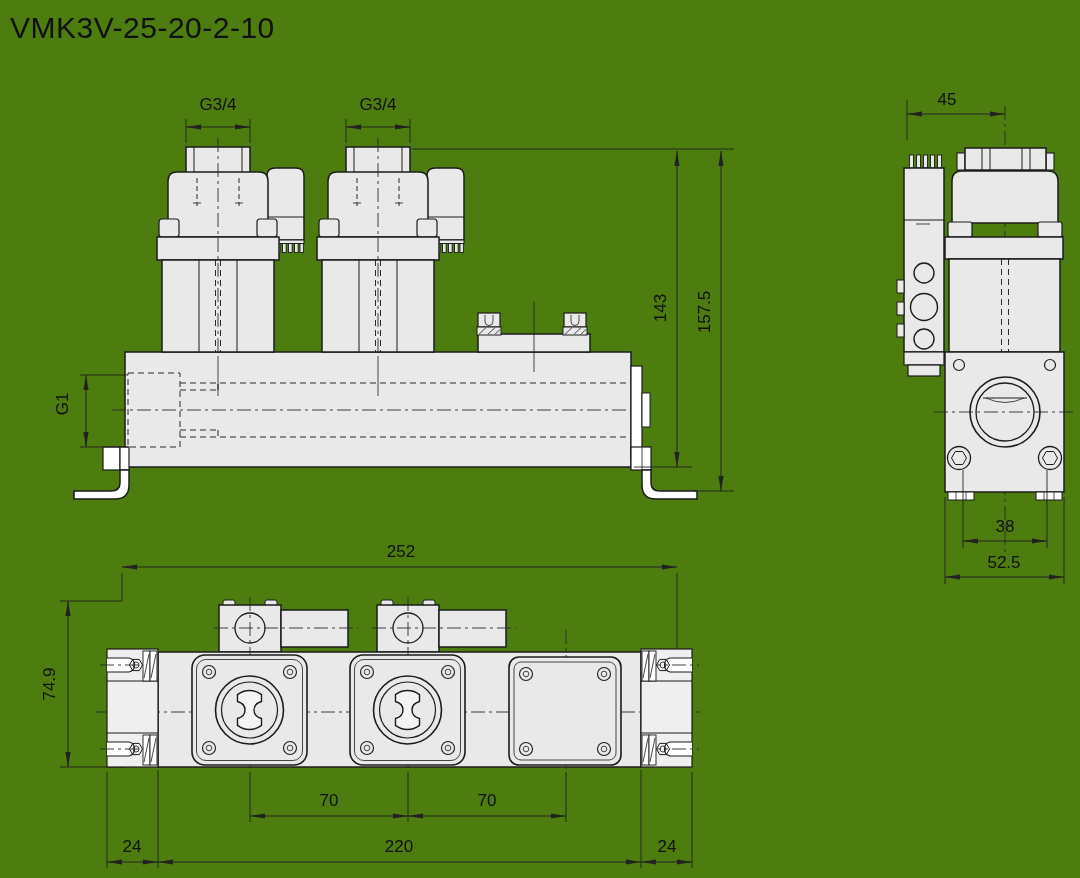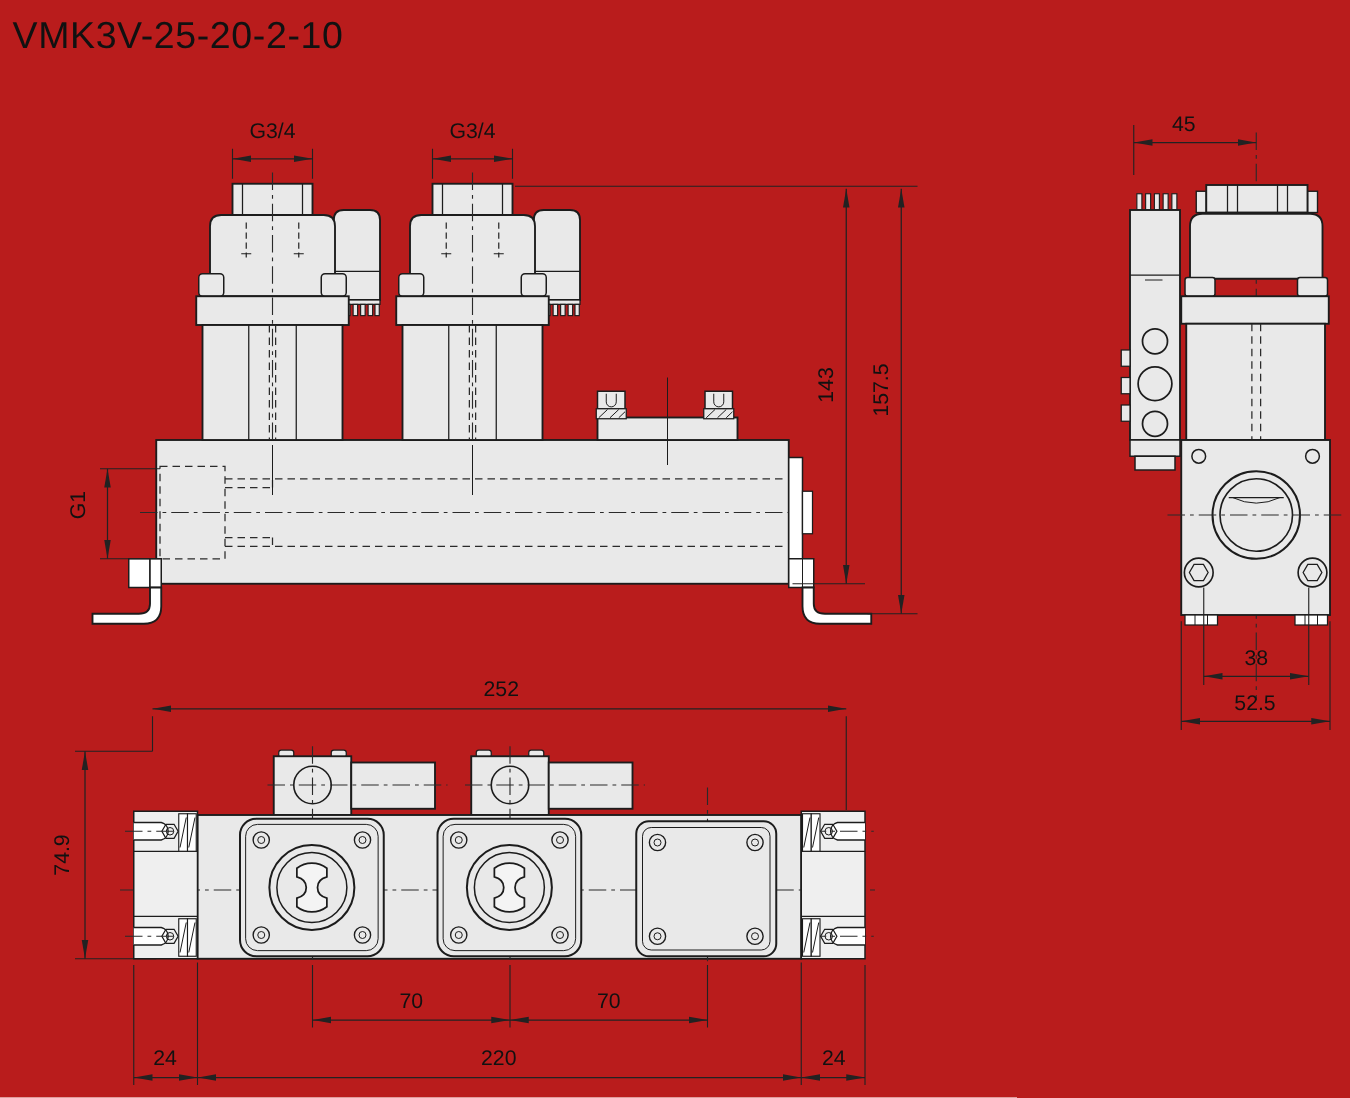--- a/index.html
+++ b/index.html
@@ -1,16 +1,16 @@
 <!DOCTYPE html>
 <html><head>
 <meta charset="utf-8">
 <style>
   html,body{margin:0;padding:0;background:#ffffff;}
-  .stage{width:1080px;height:878px;position:relative;background:#b91c1c;overflow:hidden;}
+  .stage{width:1080px;height:878px;position:relative;background:#4d7c0f;overflow:hidden;}
   svg{display:block;}
   text{font-family:"Liberation Sans", sans-serif;fill:#111;}
   .title-text{font-size:30px;letter-spacing:0.5px;}
   .dim-text{font-size:17px;}
   .outline{stroke:#1c1c1c;stroke-width:1.5;fill:#e9e9e9;}
   .outline-w{stroke:#1c1c1c;stroke-width:1.5;fill:#ffffff;}
   .thin{stroke:#1c1c1c;stroke-width:1;fill:none;}
   .hair{stroke:#1c1c1c;stroke-width:0.8;fill:none;}
   .dash{stroke:#2a2a2a;stroke-width:1;fill:none;stroke-dasharray:6 4;}
   .cdash{stroke:#2a2a2a;stroke-width:0.9;fill:none;stroke-dasharray:14 4 3 4;}

